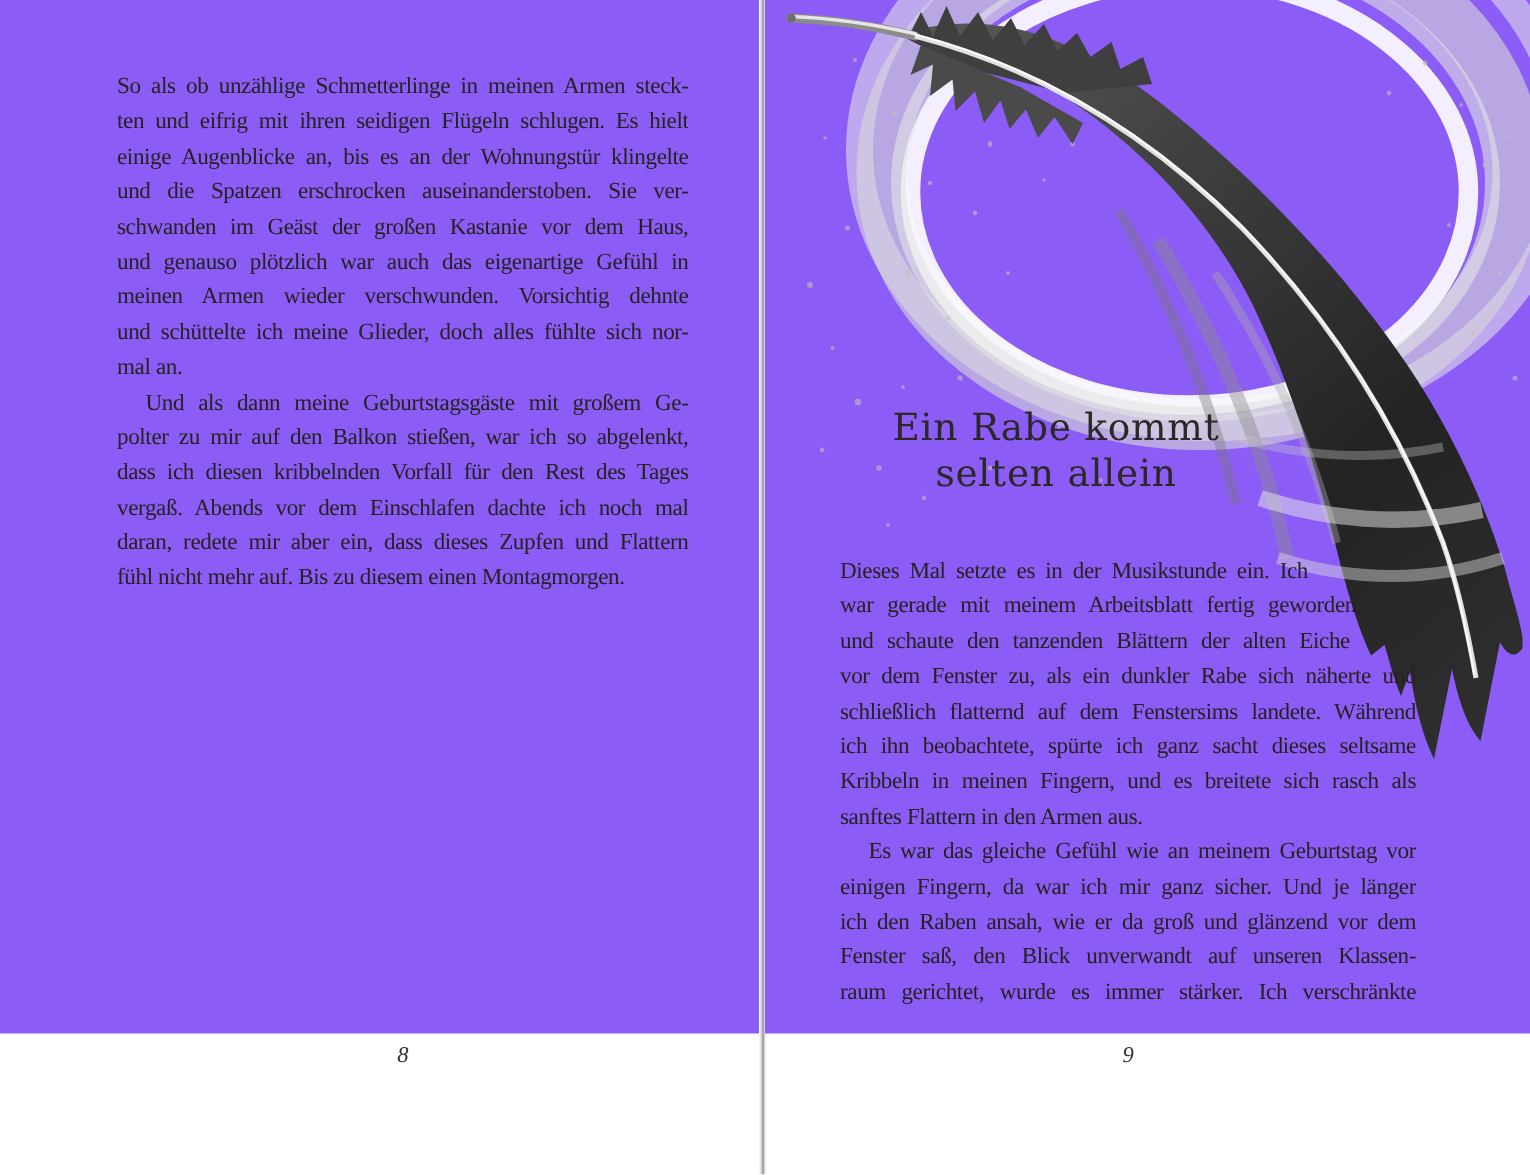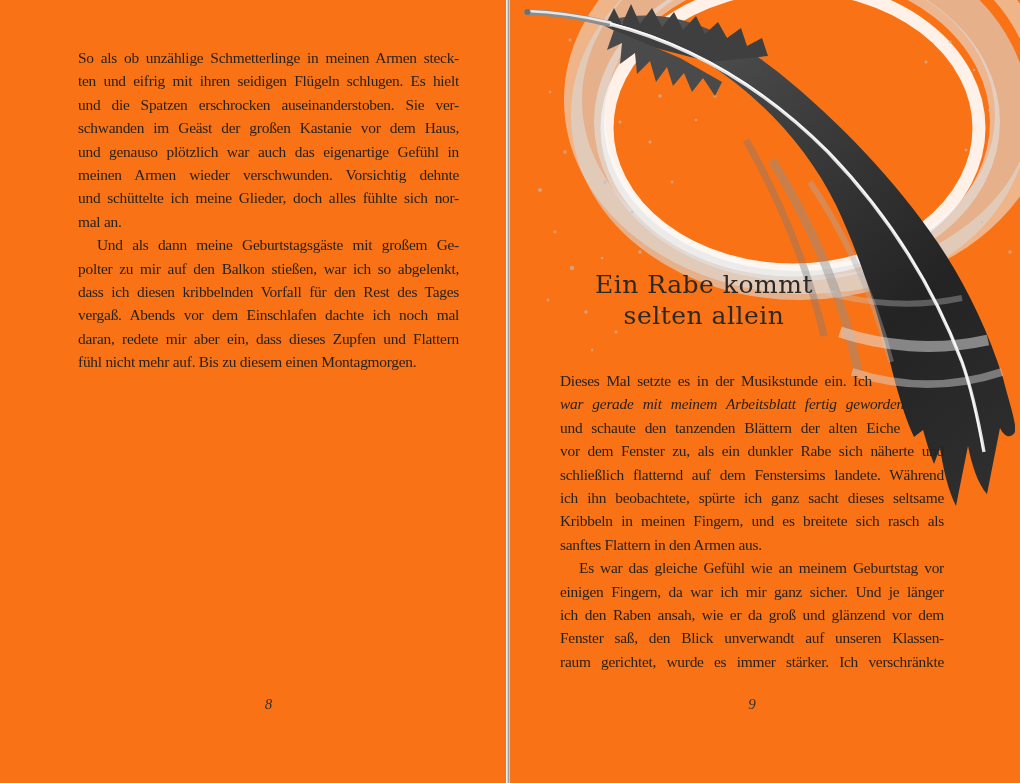--- a/index.html
+++ b/index.html
@@ -1,20 +1,20 @@
 <!DOCTYPE html>
 <html><head>
 <meta charset="utf-8">
 <style>
   html,body{margin:0;padding:0;}
   body{
     width:1020px;height:783px;position:relative;overflow:hidden;
     background:#ffffff;font-family:"Liberation Serif", serif;
   }
-  .page{position:absolute;top:0;height:783px;background:#f97316;}
+  .page{position:absolute;top:0;height:689px;background:#8b5cf6;}
   #left-page{left:0;width:507px;}
   #right-page{left:510px;width:510px;}
   #seam{
     position:absolute;left:506px;top:0;width:5px;height:783px;
     background:linear-gradient(to right,#ffffff 0%,#cfcfcf 35%,#8e8e8e 55%,#dddddd 75%,#ffffff 100%);
   }
   .textblock{
     position:absolute;
     font-size:15.4px;line-height:23.4px;color:#262220;
     letter-spacing:-0.25px;
@@ -23,21 +23,21 @@
   #right-text{left:50px;top:369px;width:384px;z-index:3;}
   .para{margin:0;}
   .line{
     text-align:justify;text-align-last:justify;
     height:23.4px;overflow:hidden;white-space:normal;
   }
   .line.last{text-align-last:auto;}
   .line.indent{text-indent:19px;}
   
   #right-text .para:nth-child(1) .line:nth-child(1){margin-right:72px;}
-  #right-text .para:nth-child(1) .line:nth-child(2){margin-right:40px;font-style:italic;}
+  #right-text .para:nth-child(1) .line:nth-child(2){margin-right:40px;}
   #right-text .para:nth-child(1) .line:nth-child(3){margin-right:44px;}
   .chapter-title{
     position:absolute;left:0;top:269px;width:388px;z-index:3;
     text-align:center;
     font-family:"DejaVu Serif", serif;
     font-size:25px;line-height:31px;color:#2c2826;
     letter-spacing:0.5px;
   }
   .page-number{
     position:absolute;top:696px;width:384px;text-align:center;
@@ -48,20 +48,21 @@
   #feather-art{position:absolute;left:0;top:0;z-index:1;pointer-events:none;}
 </style>
 </head>
 <body>
 
 <div class="page" id="left-page">
   <div class="textblock" id="left-text">
       <div class="para">
         <div class="line">So als ob unzählige Schmetterlinge in meinen Armen steck-</div>
         <div class="line">ten und eifrig mit ihren seidigen Flügeln schlugen. Es hielt</div>
+        <div class="line">einige Augenblicke an, bis es an der Wohnungstür klingelte</div>
         <div class="line">und die Spatzen erschrocken auseinanderstoben. Sie ver-</div>
         <div class="line">schwanden im Geäst der großen Kastanie vor dem Haus,</div>
         <div class="line">und genauso plötzlich war auch das eigenartige Gefühl in</div>
         <div class="line">meinen Armen wieder verschwunden. Vorsichtig dehnte</div>
         <div class="line">und schüttelte ich meine Glieder, doch alles fühlte sich nor-</div>
         <div class="line last">mal an.</div>
       </div>
       <div class="para">
         <div class="line indent">Und als dann meine Geburtstagsgäste mit großem Ge-</div>
         <div class="line">polter zu mir auf den Balkon stießen, war ich so abgelenkt,</div>

